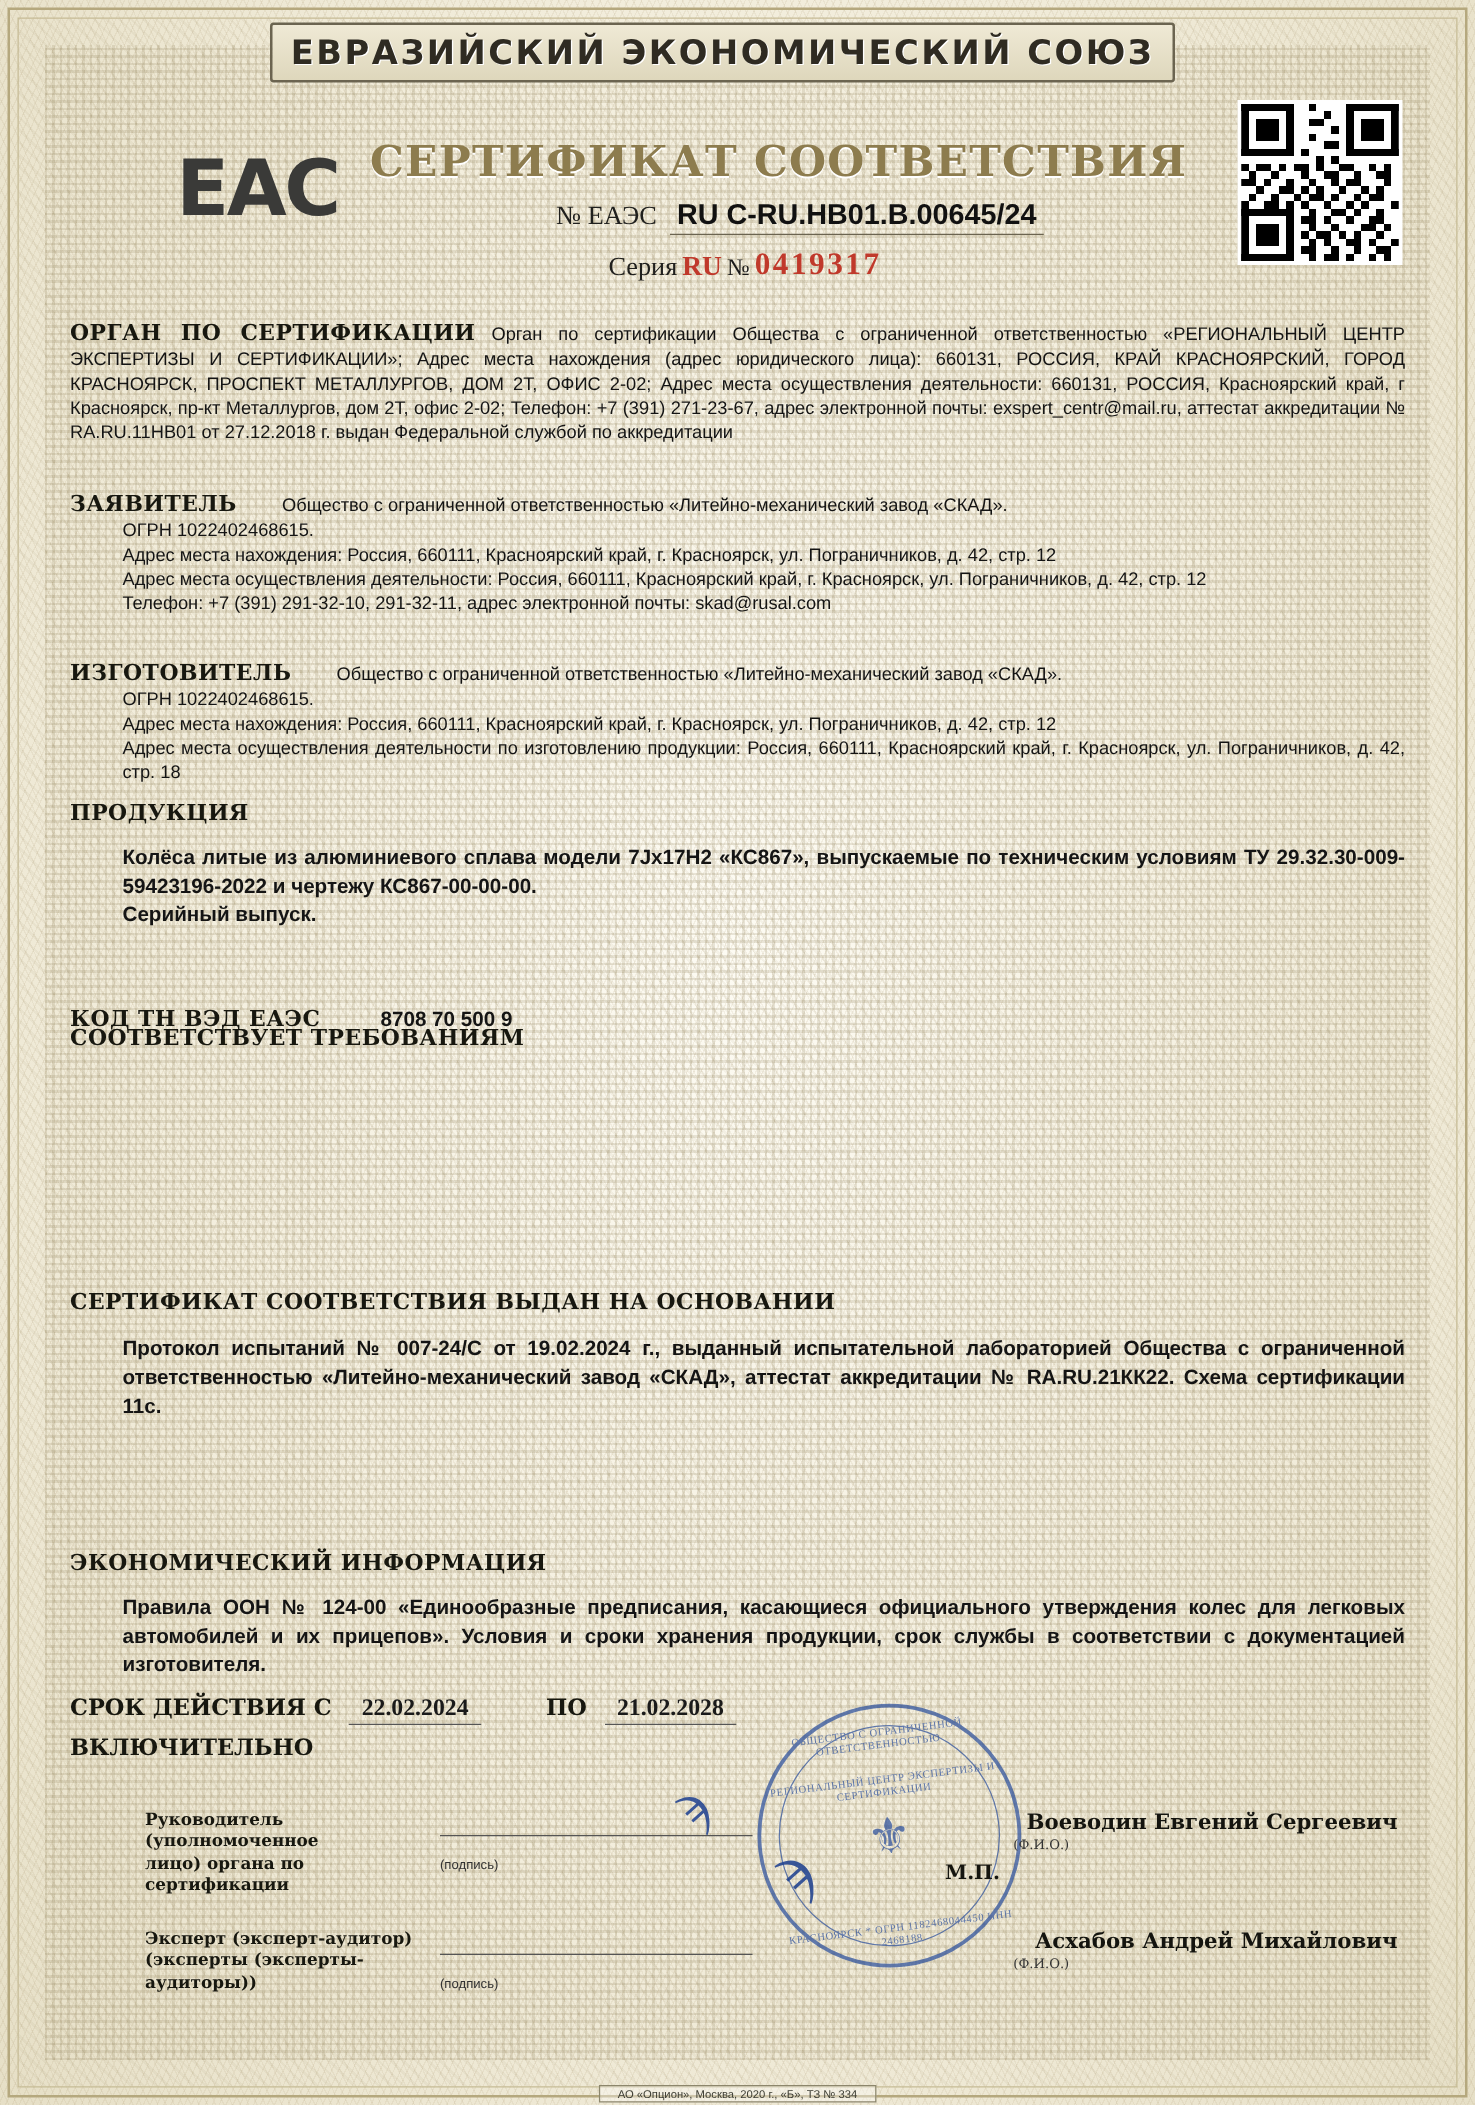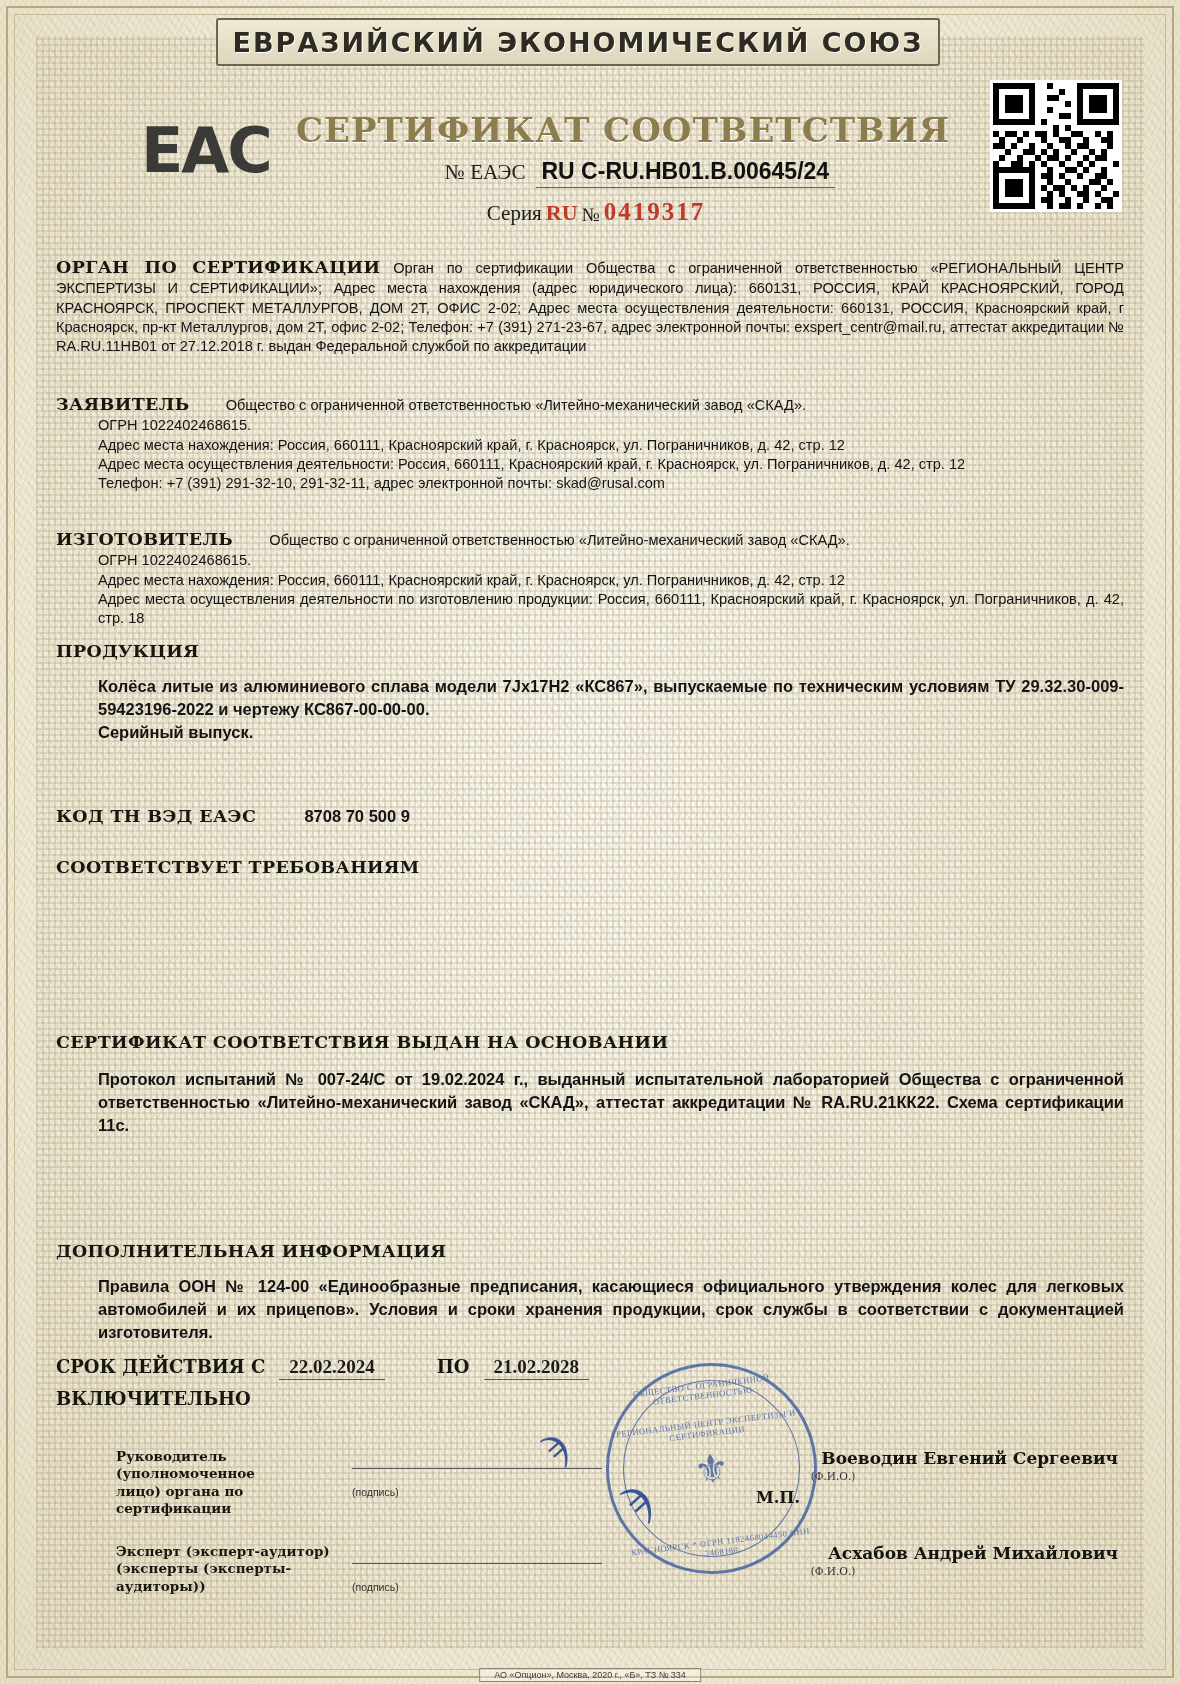--- a/index.html
+++ b/index.html
@@ -370,36 +370,36 @@
     </div>
 
     <div class="block" style="top:787px;">
       <p class="p">
         <span class="sec-title">КОД ТН ВЭД ЕАЭС</span>
         <span style="display:inline-block;width:40px"></span>
         <span class="big">8708 70 500 9</span>
       </p>
     </div>
 
-    <div class="block" style="top:838px;">
+    <div class="block" style="top:802px;">
       <p class="p">
         <span class="sec-title">СООТВЕТСТВУЕТ ТРЕБОВАНИЯМ</span>
       </p>
     </div>
 
     <div class="block" style="top:1013px;">
       <p class="p">
         <span class="sec-title">СЕРТИФИКАТ СООТВЕТСТВИЯ  ВЫДАН НА ОСНОВАНИИ</span>
       </p>
       <p class="p ind big" style="margin-top:14px;line-height:1.40;">Протокол испытаний № 007-24/С от 19.02.2024 г., выданный испытательной лабораторией Общества с ограниченной ответственностью «Литейно-механический завод «СКАД», аттестат аккредитации № RA.RU.21КК22. Схема сертификации 11с.</p>
     </div>
 
     <div class="block" style="top:1222px;">
       <p class="p">
-        <span class="sec-title">ДОПОЛНИТЕЛЬНАЯ ИНФОРМАЦИЯ</span>
+        <span class="sec-title">ЭКОНОМИЧЕСКИЙ ИНФОРМАЦИЯ</span>
       </p>
       <p class="p ind big" style="margin-top:12px;line-height:1.40;">Правила ООН № 124-00 «Единообразные предписания, касающиеся официального утверждения колес для легковых автомобилей и их прицепов». Условия и сроки хранения продукции, срок службы в соответствии с документацией изготовителя.</p>
     </div>
 
     <div class="valid">
       <div style="display:flex;align-items:baseline;gap:14px;">
         <span class="valid-label">СРОК ДЕЙСТВИЯ С</span>
         <span class="valid-date">22.02.2024</span>
         <span class="valid-label" style="margin-left:38px">ПО</span>
         <span class="valid-date">21.02.2028</span>

